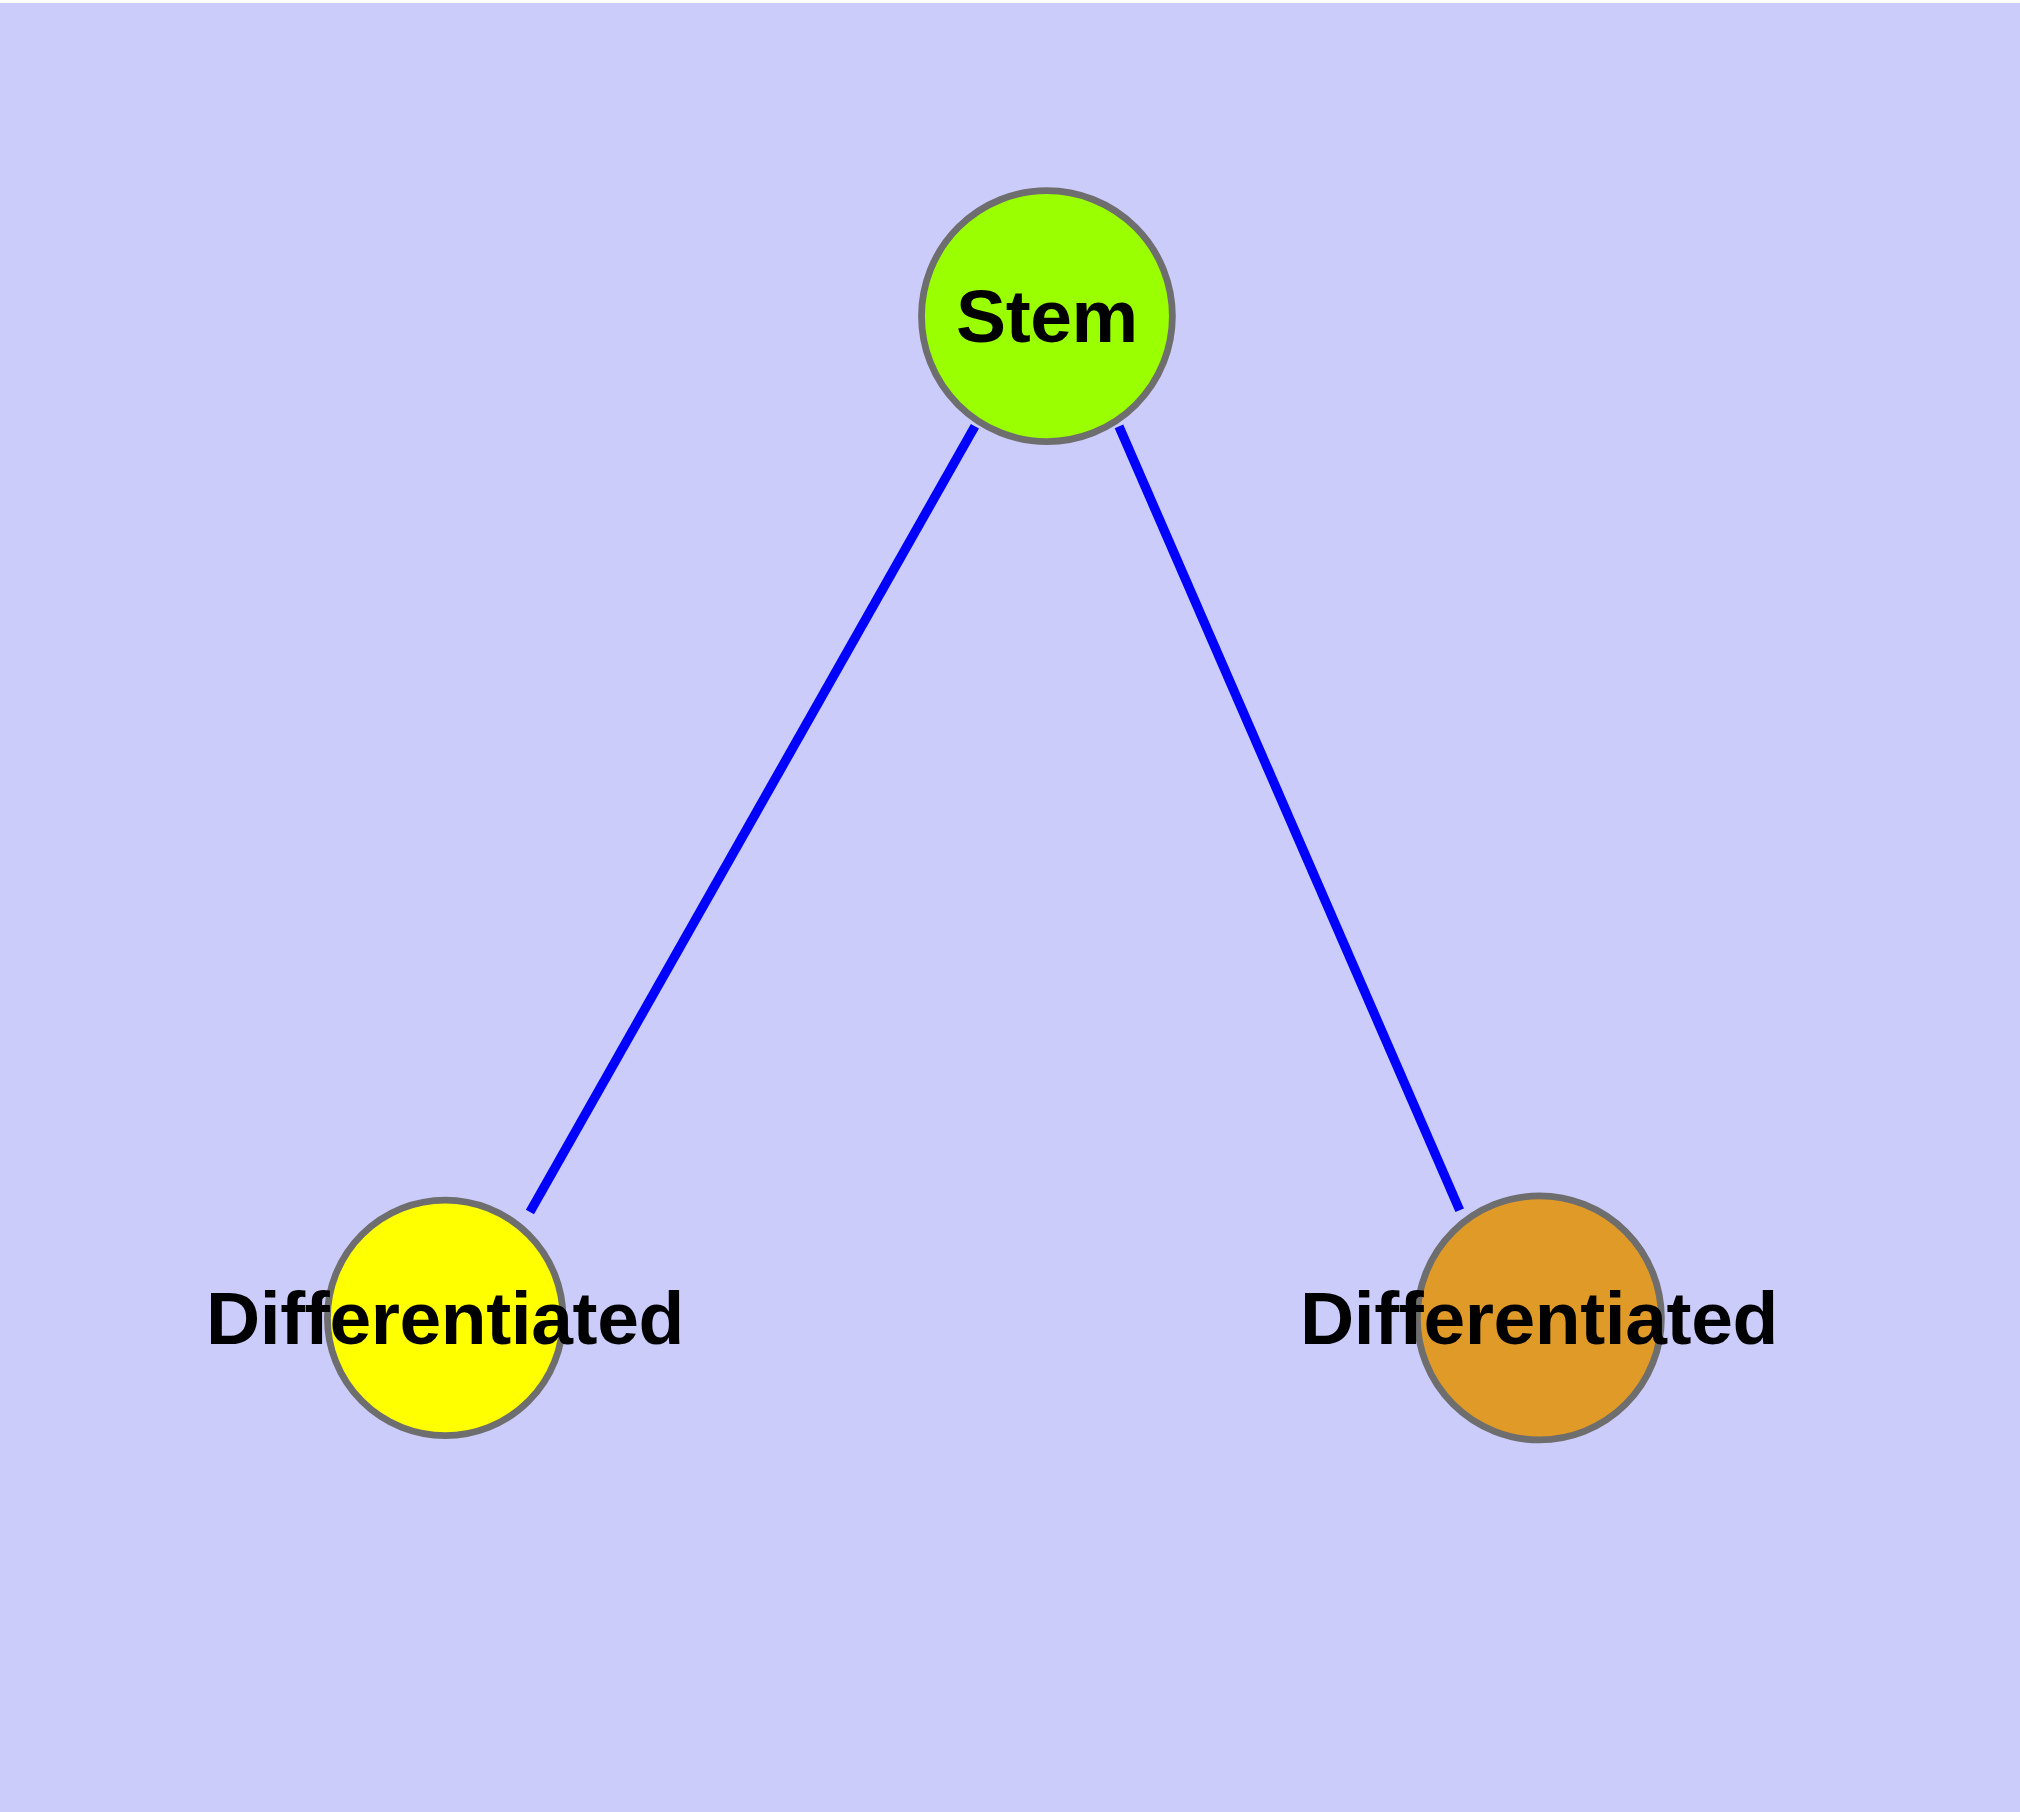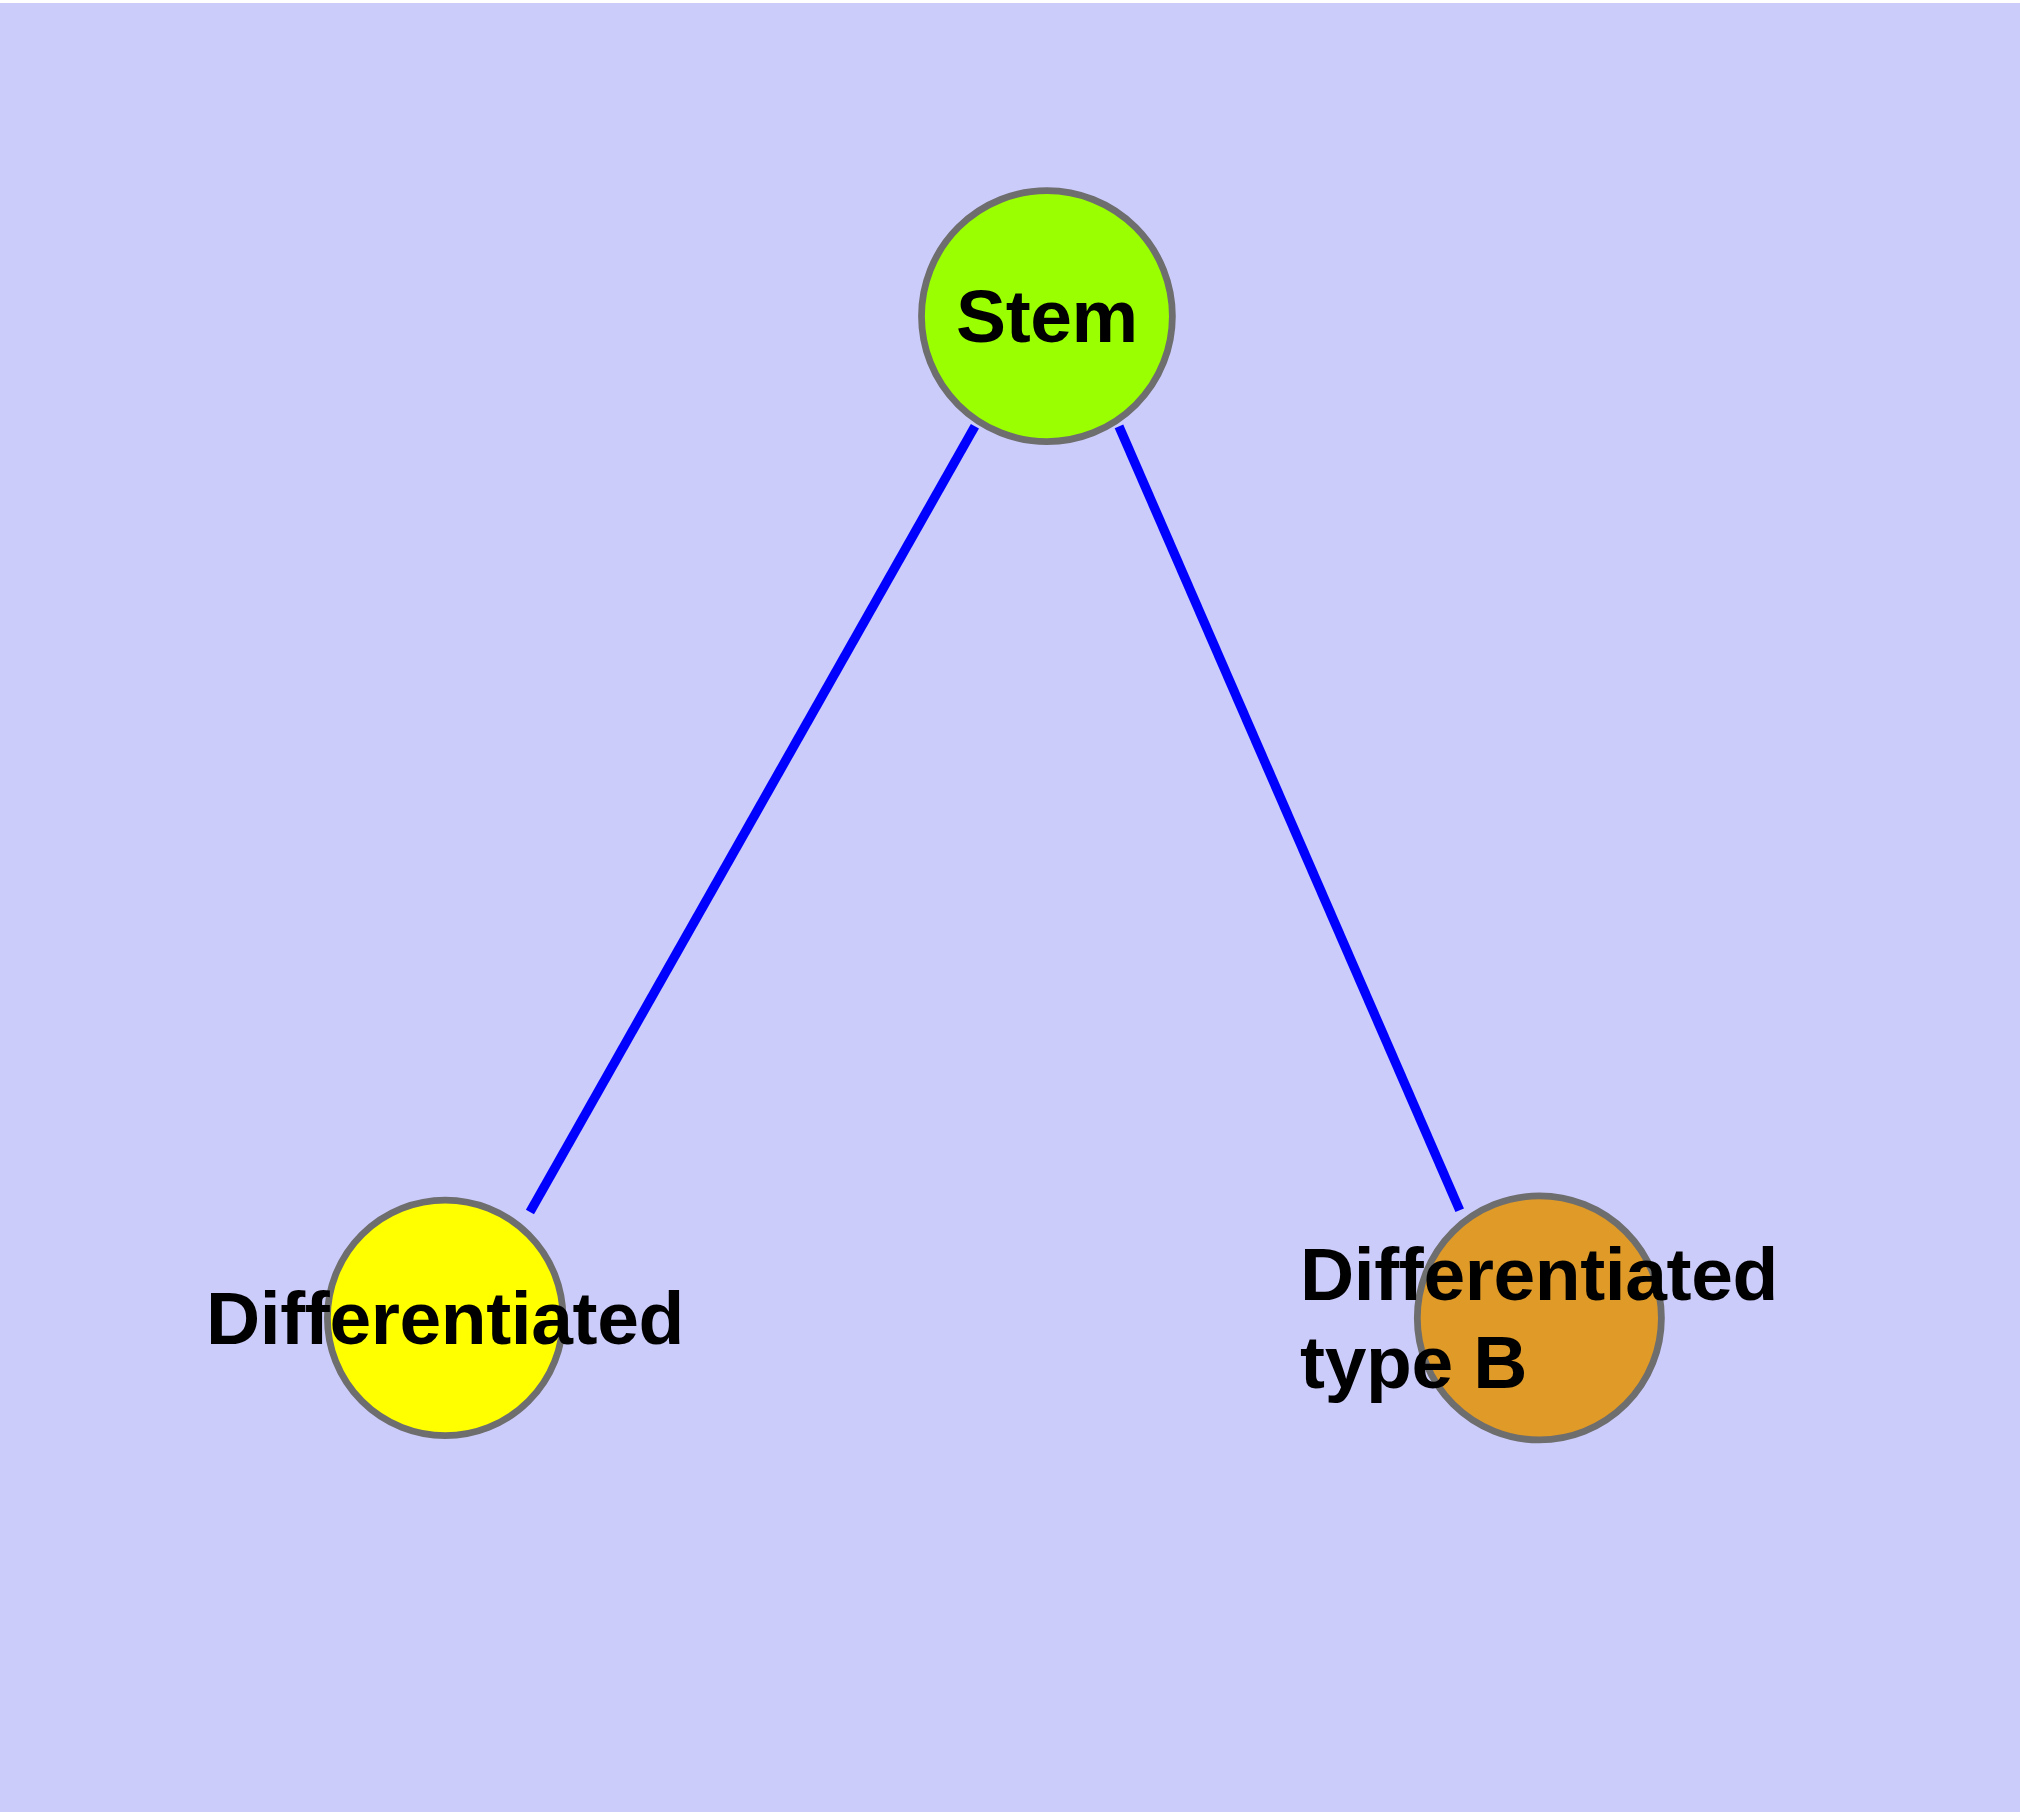--- a/index.html
+++ b/index.html
@@ -28,20 +28,21 @@
   }
   #graph-svg {
     position: absolute;
     left: 0;
     top: 0;
     width: 2021px;
     height: 1812px;
   }
   .node-label {
     position: absolute;
+    text-align: center;
     color: #000000;
     font-family: "Liberation Sans", sans-serif;
     font-weight: bold;
     font-size: 75px;
     line-height: 88px;
     white-space: nowrap;
     pointer-events: none;
     letter-spacing: -0.4px;
   }
   #label-stem {
@@ -82,17 +83,16 @@
   <div class="node-label" id="label-stem">
     <div>Stem</div>
   </div>
 
   <div class="node-label" id="label-type-a">
     <div>Differentiated</div>
   </div>
 
   <div class="node-label" id="label-type-b">
     <div>Differentiated</div>
-    <div>type B</div>
   </div>
 
 </div>
 
 
 </body></html>

